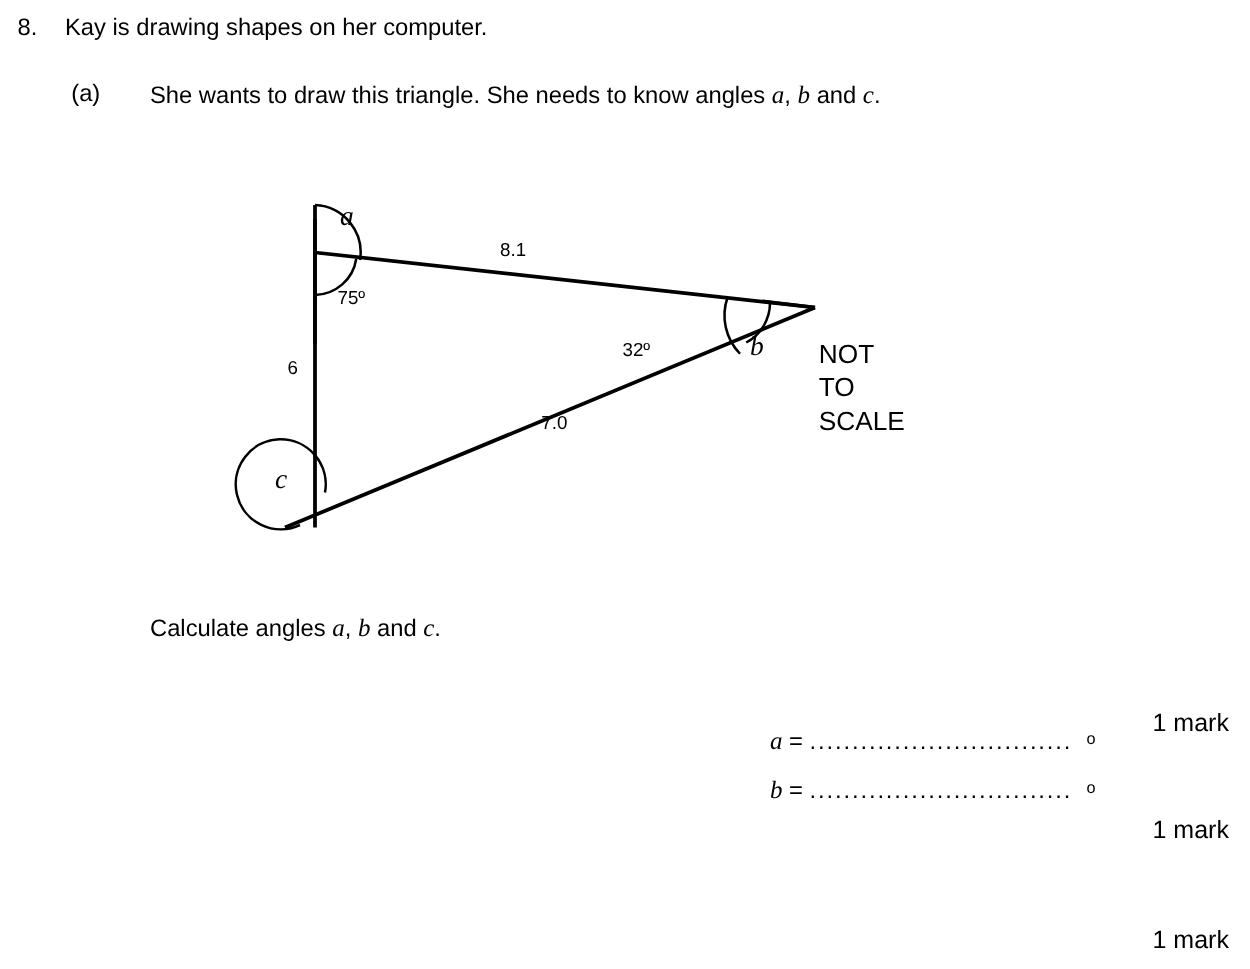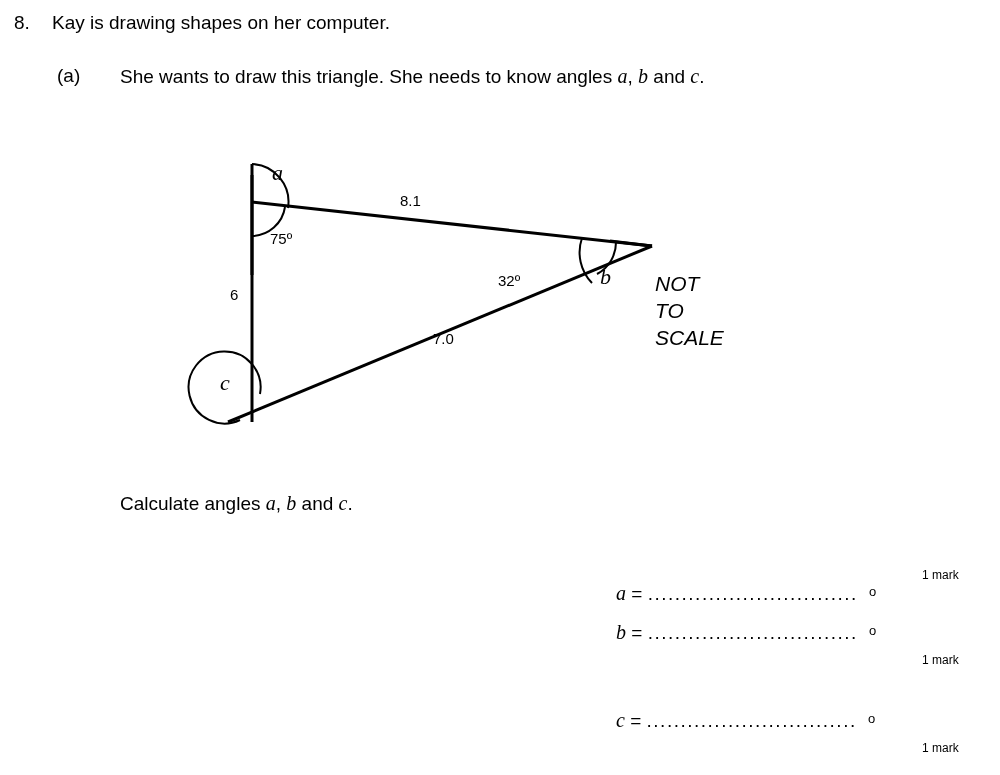--- a/index.html
+++ b/index.html
@@ -66,21 +66,20 @@
     font-family: "Liberation Serif", serif;
     font-style: italic;
     font-size: 22px;
   }
   .nts {
     position: absolute;
     left: 655px;
     top: 270px;
     font-size: 21px;
     line-height: 27px;
-    font-style: italic;
   }
   .calc-line {
     position: absolute;
     left: 120px;
     top: 492px;
     font-size: 19px;
   }
   .calc-line i {
     font-family: "Liberation Serif", serif;
     font-style: italic;
@@ -109,21 +108,21 @@
     vertical-align: baseline;
   }
   .deg {
     font-size: 13px;
     vertical-align: 4px;
     margin-left: 6px;
   }
   .mark {
     position: absolute;
     left: 922px;
-    font-size: 12px;
+    font-size: 20px;
   }
 </style>
 </head>
 <body>
 
 <div class="page">
 
   <div class="q-number">8.</div>
   <div class="q-stem">Kay is drawing shapes on her computer.</div>
 
@@ -184,21 +183,15 @@
   <div class="mark" style="top:568px;">1 mark</div>
 
   <div class="answer-row" style="top:621px;">
     <span class="ans-var">b</span>
     <span class="ans-eq">=</span>
     <span class="dots">...............................</span>
     <span class="deg">o</span>
   </div>
   <div class="mark" style="top:653px;">1 mark</div>
 
-  <div class="answer-row" style="top:709px;">
-    <span class="ans-var">c</span>
-    <span class="ans-eq">=</span>
-    <span class="dots">...............................</span>
-    <span class="deg">o</span>
-  </div>
   <div class="mark" style="top:741px;">1 mark</div>
 
 </div>
 
 </body></html>

